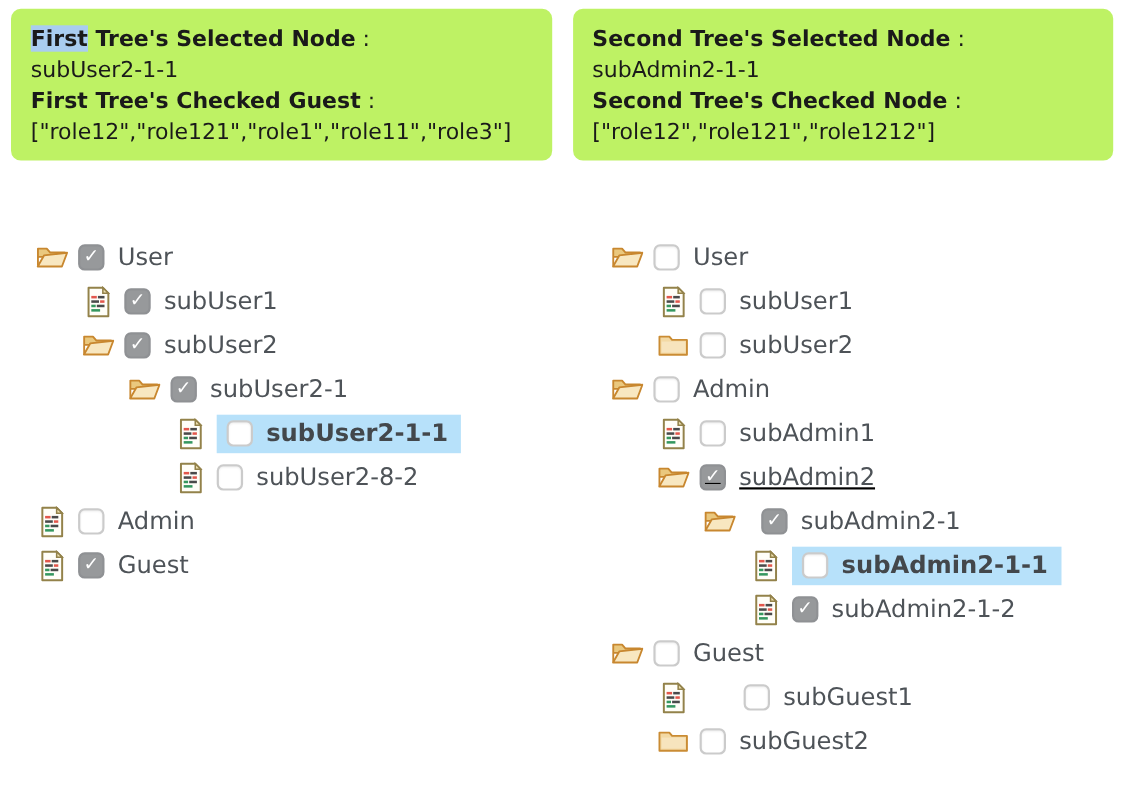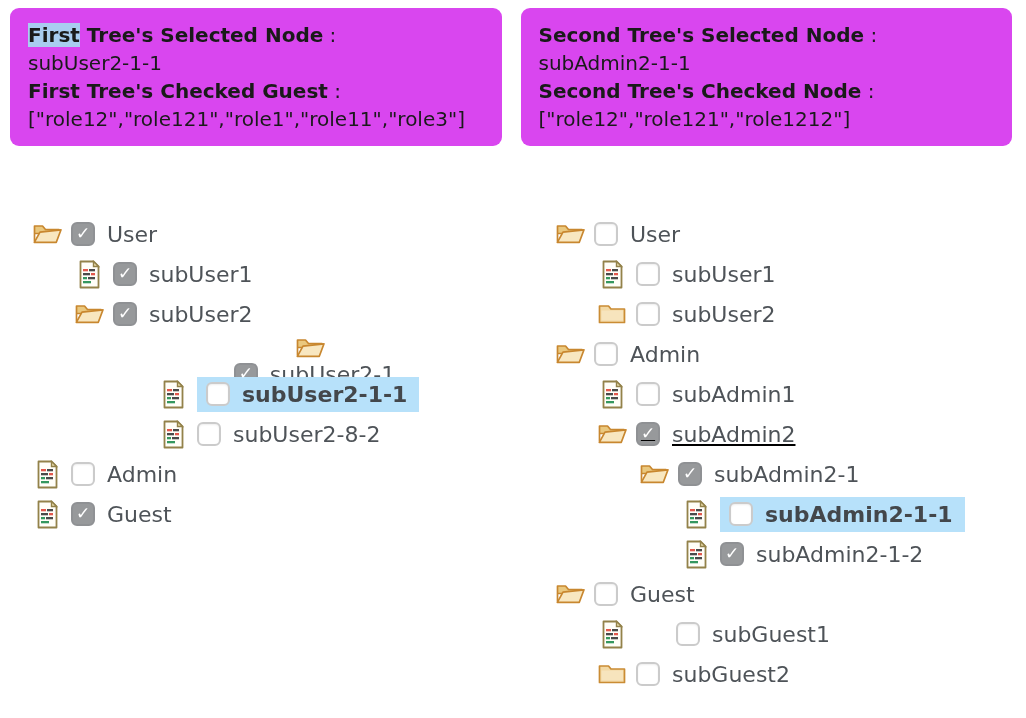--- a/index.html
+++ b/index.html
@@ -1,21 +1,21 @@
 <!DOCTYPE html>
 <html><head>
 <meta charset="utf-8">
 <style>
   * { margin:0; padding:0; box-sizing:border-box; }
   html,body { width:1026px; height:718px; background:#fff; overflow:hidden;
     font-family:"DejaVu Sans","Liberation Sans",sans-serif; }
 
   
   .panels { display:flex; gap:19px; margin:8px 14px 0 10px; }
-  .panel { flex:1; background:#d946ef; border-radius:9px; padding:13px 18px;
+  .panel { flex:1; background:#bef264; border-radius:9px; padding:13px 18px;
            font-size:20px; line-height:28px; color:#1a1a1a; }
   .panel .b { font-weight:bold; }
   .panel .hl { background:#a9cdf0; }
 
   
   .trees { display:flex; margin-top:68px; }
   .tree-col-1 { width:513px; flex:none; padding-left:32px; }
   .tree-col-2 { flex:1; padding-left:42px; }
 
   .row { display:flex; align-items:center; height:40px; white-space:nowrap; }
@@ -97,21 +97,21 @@
             <path d="M2.5 20.5 V5 h8 l3 3.5 h13.5 v4 H2.5" fill="#eac87e" stroke="#c8872f" stroke-width="1.7" stroke-linejoin="round"></path>
             <polygon points="8,11.2 29,8.8 24.3,21.3 2.3,21.3" fill="#f8e7c0" stroke="#c8872f" stroke-width="1.7" stroke-linejoin="round"></polygon>
           </svg>
         </span>
     <span class="sel-wrap">
       <span class="checkbox checked"></span>
       <span class="label">subUser2</span>
     </span>
   </div>
 
-  <div class="row" style="padding-left: 84px; flex-direction: column;">
+  <div class="row" style="padding-left: 84px;">
     <span class="icon">
           <svg width="30" height="26" viewBox="0 0 30 26">
             <path d="M2.5 20.5 V5 h8 l3 3.5 h13.5 v4 H2.5" fill="#eac87e" stroke="#c8872f" stroke-width="1.7" stroke-linejoin="round"></path>
             <polygon points="8,11.2 29,8.8 24.3,21.3 2.3,21.3" fill="#f8e7c0" stroke="#c8872f" stroke-width="1.7" stroke-linejoin="round"></polygon>
           </svg>
         </span>
     <span class="sel-wrap">
       <span class="checkbox checked"></span>
       <span class="label">subUser2-1</span>
     </span>
@@ -283,21 +283,21 @@
             <path d="M2.5 20.5 V5 h8 l3 3.5 h13.5 v4 H2.5" fill="#eac87e" stroke="#c8872f" stroke-width="1.7" stroke-linejoin="round"></path>
             <polygon points="8,11.2 29,8.8 24.3,21.3 2.3,21.3" fill="#f8e7c0" stroke="#c8872f" stroke-width="1.7" stroke-linejoin="round"></polygon>
           </svg>
         </span>
     <span class="sel-wrap">
       <span class="checkbox checked"></span>
       <span class="label">subAdmin2</span>
     </span>
   </div>
 
-  <div class="row" style="padding-left: 84px;">
+  <div class="row" style="padding-left: 84px; gap: 14px;">
     <span class="icon">
           <svg width="30" height="26" viewBox="0 0 30 26">
             <path d="M2.5 20.5 V5 h8 l3 3.5 h13.5 v4 H2.5" fill="#eac87e" stroke="#c8872f" stroke-width="1.7" stroke-linejoin="round"></path>
             <polygon points="8,11.2 29,8.8 24.3,21.3 2.3,21.3" fill="#f8e7c0" stroke="#c8872f" stroke-width="1.7" stroke-linejoin="round"></polygon>
           </svg>
         </span>
     <span class="sel-wrap">
       <span class="checkbox checked"></span>
       <span class="label">subAdmin2-1</span>
     </span>

